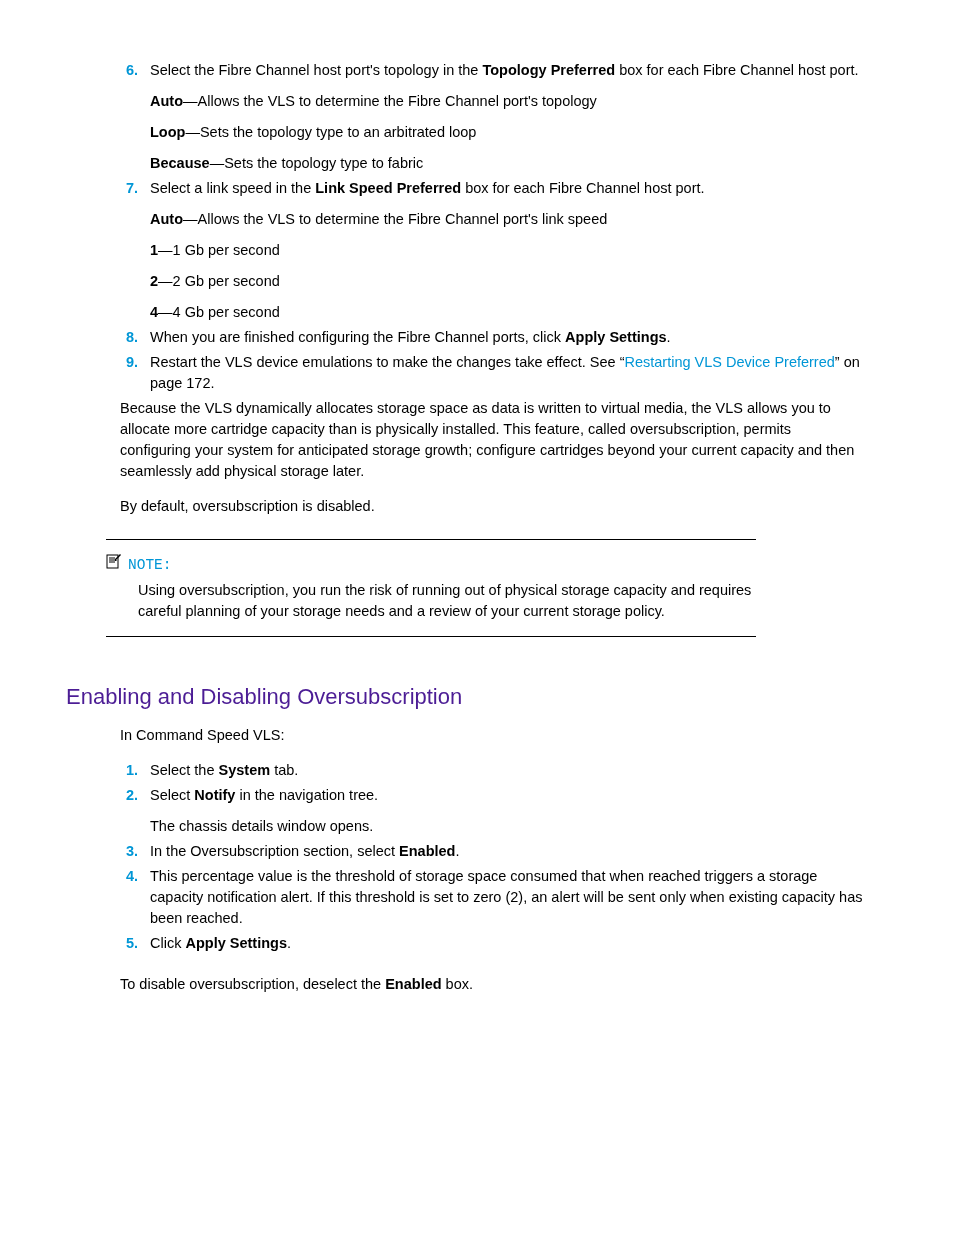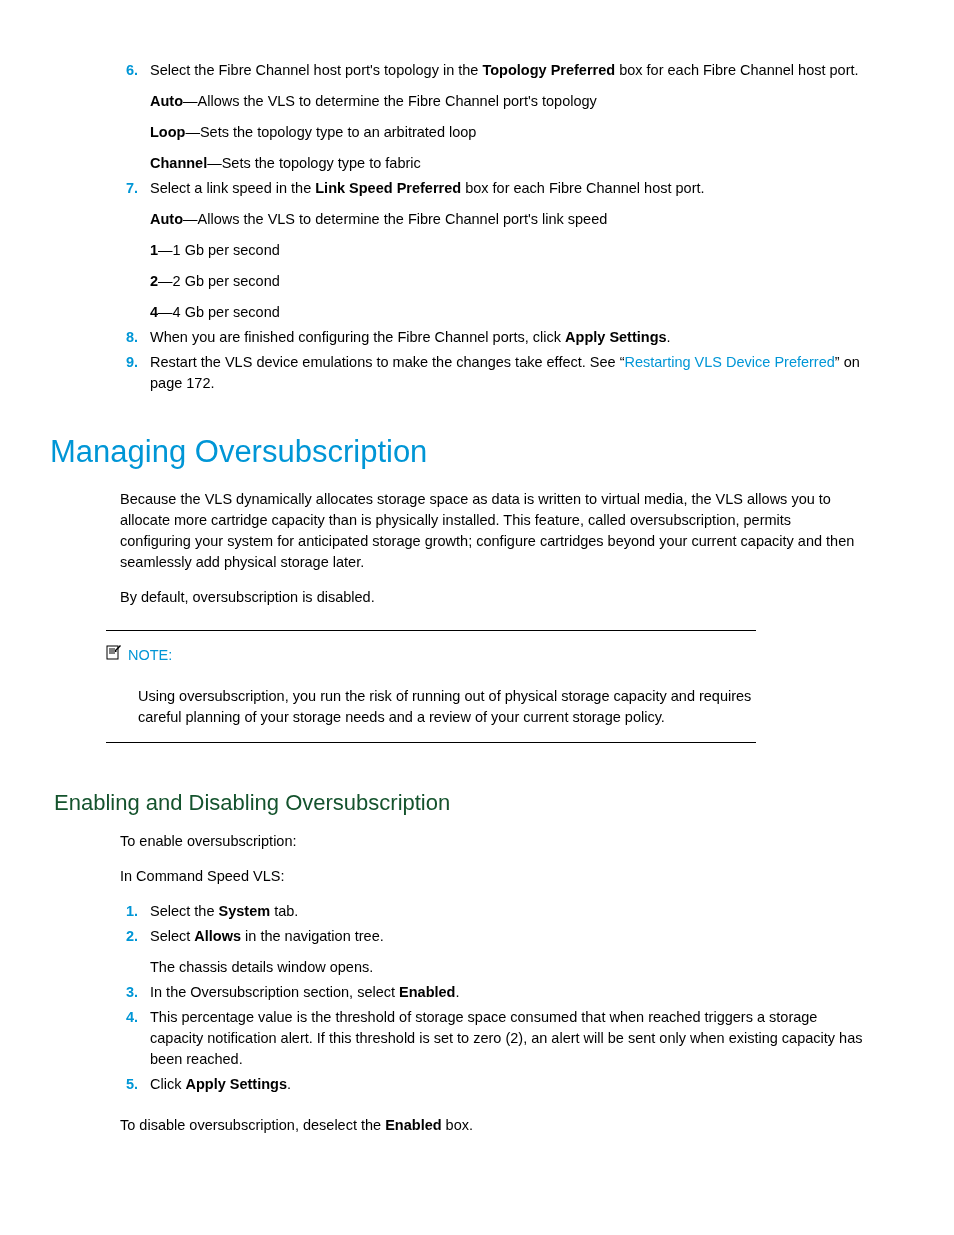--- a/index.html
+++ b/index.html
@@ -41,38 +41,39 @@
   h1.section {
     font-family: "Helvetica Neue Light", "Helvetica Neue", Arial, sans-serif;
     font-weight: 300;
     color: #0096d6;
     font-size: 31px;
     margin: 36px 0 14px 0;
   }
   h2.subsection {
     font-family: "Helvetica Neue Light", "Helvetica Neue", Arial, sans-serif;
     font-weight: 300;
-    color: #14532d;
+    color: #4c1d95;
     font-size: 22px;
-    margin: 44px 0 12px 4px;
+    margin: 44px 0 12px 16px;
   }
   .body-p {
     margin: 0 0 14px 70px;
   }
   .note-block {
     margin: 22px 0 22px 56px;
     padding: 14px 0;
     border-top: 1px solid #000;
     border-bottom: 1px solid #000;
     width: 650px;
   }
   .note-head {
     display: flex;
     align-items: center;
-    margin-bottom: 20px;
+    margin-bottom: 4px;
+    font-family: Liberation Mono, monospace;
   }
   .note-icon {
     margin-right: 6px;
     flex-shrink: 0;
   }
   .note-label {
     color: #0096d6;
     font-size: 14.5px;
   }
   .note-body {
@@ -85,21 +86,21 @@
 
 <div class="page">
 
   <div id="list-a">
       <div class="li-row">
         <span class="ol-num">6.</span>
         <div class="li-body">
           <p>Select the Fibre Channel host port's topology in the <span class="b">Topology Preferred</span> box for each Fibre Channel host port.</p>
           <p><span class="b">Auto</span>—Allows the VLS to determine the Fibre Channel port's topology</p>
           <p><span class="b">Loop</span>—Sets the topology type to an arbitrated loop</p>
-          <p><span class="b">Channel</span>—Sets the topology type to fabric</p>
+          <p><span class="b">Because</span>—Sets the topology type to fabric</p>
         </div>
       </div>
       <div class="li-row">
         <span class="ol-num">7.</span>
         <div class="li-body">
           <p>Select a link speed in the <span class="b">Link Speed Preferred</span> box for each Fibre Channel host port.</p>
           <p><span class="b">Auto</span>—Allows the VLS to determine the Fibre Channel port's link speed</p>
           <p><span class="b">1</span>—1 Gb per second</p>
           <p><span class="b">2</span>—2 Gb per second</p>
           <p><span class="b">4</span>—4 Gb per second</p>
@@ -112,21 +113,20 @@
         </div>
       </div>
       <div class="li-row">
         <span class="ol-num">9.</span>
         <div class="li-body">
           <p>Restart the VLS device emulations to make the changes take effect. See “<span class="link">Restarting VLS Device Preferred</span>” on page 172.</p>
         </div>
       </div>
     </div>
 
-  <h1 class="section">Managing Oversubscription</h1>
 
   <p class="body-p">Because the VLS dynamically allocates storage space as data is written to virtual media, the VLS allows you to allocate more cartridge capacity than is physically installed. This feature, called oversubscription, permits configuring your system for anticipated storage growth; configure cartridges beyond your current capacity and then seamlessly add physical storage later.</p>
   <p class="body-p">By default, oversubscription is disabled.</p>
 
   <div class="note-block">
     <div class="note-head">
       <span class="note-icon">
         <svg width="16" height="15" viewBox="0 0 16 15">
           <rect x="1" y="1" width="11" height="13" fill="none" stroke="#000" stroke-width="1"></rect>
           <line x1="3" y1="4" x2="9" y2="4" stroke="#000" stroke-width="1"></line>
@@ -135,34 +135,33 @@
           <path d="M10 6 L15 1 L14 0 L9 5 L9 7 L11 7 Z" fill="#000"></path>
         </svg>
       </span>
       <span class="note-label">NOTE:</span>
     </div>
     <div class="note-body">Using oversubscription, you run the risk of running out of physical storage capacity and requires careful planning of your storage needs and a review of your current storage policy.</div>
   </div>
 
   <h2 class="subsection">Enabling and Disabling Oversubscription</h2>
 
-  <p class="body-p">To enable oversubscription:</p>
   <p class="body-p">In Command Speed VLS:</p>
 
   <div id="list-b">
       <div class="li-row">
         <span class="ol-num">1.</span>
         <div class="li-body">
           <p>Select the <span class="b">System</span> tab.</p>
         </div>
       </div>
       <div class="li-row">
         <span class="ol-num">2.</span>
         <div class="li-body">
-          <p>Select <span class="b">Allows</span> in the navigation tree.</p>
+          <p>Select <span class="b">Notify</span> in the navigation tree.</p>
           <p>The chassis details window opens.</p>
         </div>
       </div>
       <div class="li-row">
         <span class="ol-num">3.</span>
         <div class="li-body">
           <p>In the Oversubscription section, select <span class="b">Enabled</span>.</p>
         </div>
       </div>
       <div class="li-row">

